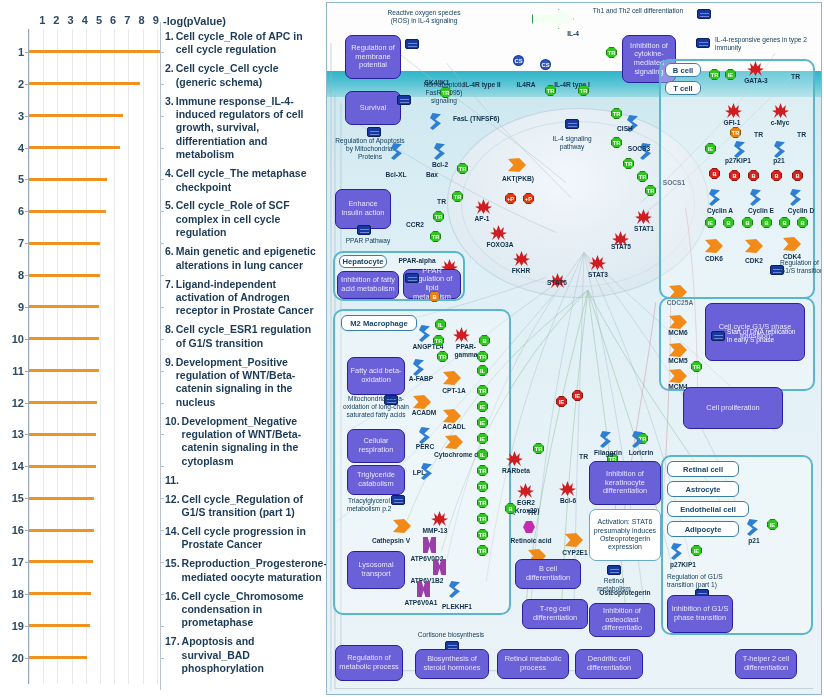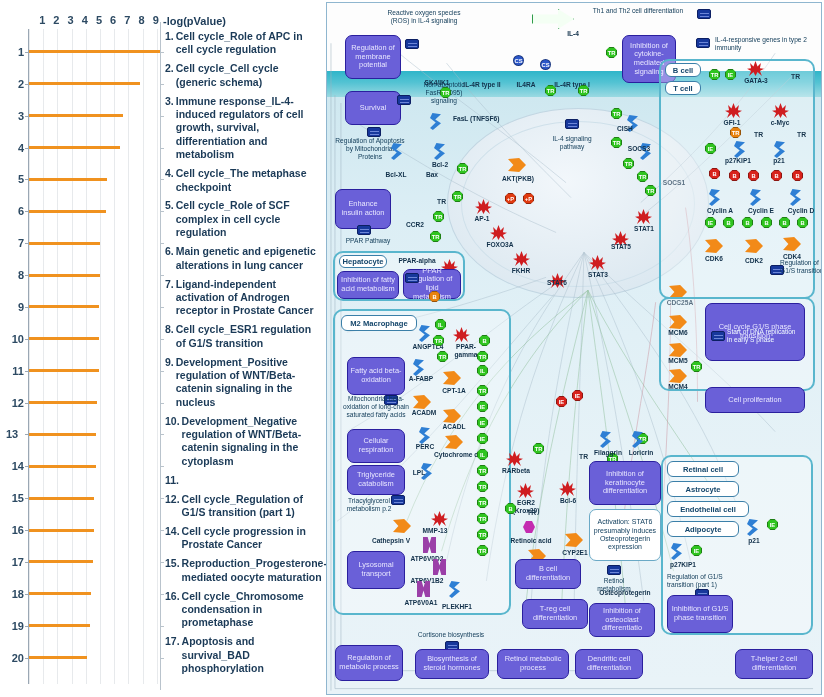--- a/index.html
+++ b/index.html
@@ -343,21 +343,21 @@
       <div class="ylabel" style="left: 0px; top: 275.063px;">8</div>
       <div class="redge-tick" style="top: 275.063px;"></div>
       <div class="ylabel" style="left: 0px; top: 306.937px;">9</div>
       <div class="redge-tick" style="top: 306.937px;"></div>
       <div class="ylabel" style="left: 0px; top: 338.81px;">10</div>
       <div class="redge-tick" style="top: 338.81px;"></div>
       <div class="ylabel" style="left: 0px; top: 370.684px;">11</div>
       <div class="redge-tick" style="top: 370.684px;"></div>
       <div class="ylabel" style="left: 0px; top: 402.557px;">12</div>
       <div class="redge-tick" style="top: 402.557px;"></div>
-      <div class="ylabel" style="left: 0px; top: 434.431px; text-align: center;">13</div>
+      <div class="ylabel" style="left: 0px; top: 434.431px;">13</div>
       <div class="redge-tick" style="top: 434.431px;"></div>
       <div class="ylabel" style="left: 0px; top: 466.304px;">14</div>
       <div class="redge-tick" style="top: 466.304px;"></div>
       <div class="ylabel" style="left: 0px; top: 498.178px;">15</div>
       <div class="redge-tick" style="top: 498.178px;"></div>
       <div class="ylabel" style="left: 0px; top: 530.051px;">16</div>
       <div class="redge-tick" style="top: 530.051px;"></div>
       <div class="ylabel" style="left: 0px; top: 561.925px;">17</div>
       <div class="redge-tick" style="top: 561.925px;"></div>
       <div class="ylabel" style="left: 0px; top: 593.798px;">18</div>
@@ -603,21 +603,21 @@
       <div class="kinase" style="left:342px;top:340px;"></div>
       <div class="therm" style="left:360px;top:333px;"></div>
       <div class="lbl dark" style="left:334px;top:354px;width:34px;">MCM5</div>
       <div class="kinase" style="left:342px;top:366px;"></div>
       <div class="lbl dark" style="left:334px;top:380px;width:34px;">MCM4</div>
       <div class="chip tr" style="left:364px;top:358px;">TR</div>
 
       <div class="proc" style="left:378px;top:300px;width:100px;height:58px;">Cell cycle G1/S phase transition</div>
       <div class="netbox" style="left:384px;top:328px;"></div>
       <div class="lbl white" style="left:400px;top:325px;width:74px;text-align:left;">Start of DNA replication in early S phase</div>
-      <div class="proc" style="left:378px;top:384px;width:100px;height:26px;">Cell proliferation</div>
+      <div class="proc" style="left:356px;top:384px;width:100px;height:42px;">Cell proliferation</div>
 
       <div class="compart" style="left:6px;top:306px;width:178px;height:306px;"></div>
       <div class="cellbox" style="left:14px;top:312px;width:76px;height:16px;">M2 Macrophage</div>
 
       <div class="gprot" style="left:92px;top:322px;"></div>
       <div class="lbl dark" style="left:78px;top:340px;width:46px;">ANGPTL4</div>
       <div class="chip tr" style="left:108px;top:316px;">IL</div>
       <div class="chip tr" style="left:106px;top:332px;">TR</div>
 
       <div class="tf" style="left:126px;top:324px;"></div>
@@ -741,17 +741,17 @@
       <div class="lbl" style="left:340px;top:570px;width:76px;text-align:left;">Regulation of G1/S transition (part 1)</div>
       <div class="netbox" style="left:368px;top:586px;"></div>
       <div class="proc" style="left:340px;top:592px;width:66px;height:38px;">Inhibition of G1/S phase transition</div>
 
       <div class="proc" style="left:8px;top:642px;width:68px;height:36px;">Regulation of metabolic process</div>
       <div class="netbox" style="left:118px;top:638px;"></div>
       <div class="lbl" style="left:86px;top:628px;width:76px;">Cortisone biosynthesis</div>
       <div class="proc" style="left:88px;top:646px;width:74px;height:30px;">Biosynthesis of steroid  hormones</div>
       <div class="proc" style="left:170px;top:646px;width:72px;height:30px;">Retinol metabolic process</div>
       <div class="proc" style="left:248px;top:646px;width:68px;height:30px;">Dendritic cell differentiation</div>
-      <div class="proc" style="left:408px;top:646px;width:78px;height:30px;text-align:center;">T-helper 2 cell differentiation</div>
+      <div class="proc" style="left:408px;top:646px;width:62px;height:30px;text-align:center;">T-helper 2 cell differentiation</div>
     </div>
   </div>
 
 </div>
 
 </body></html>

